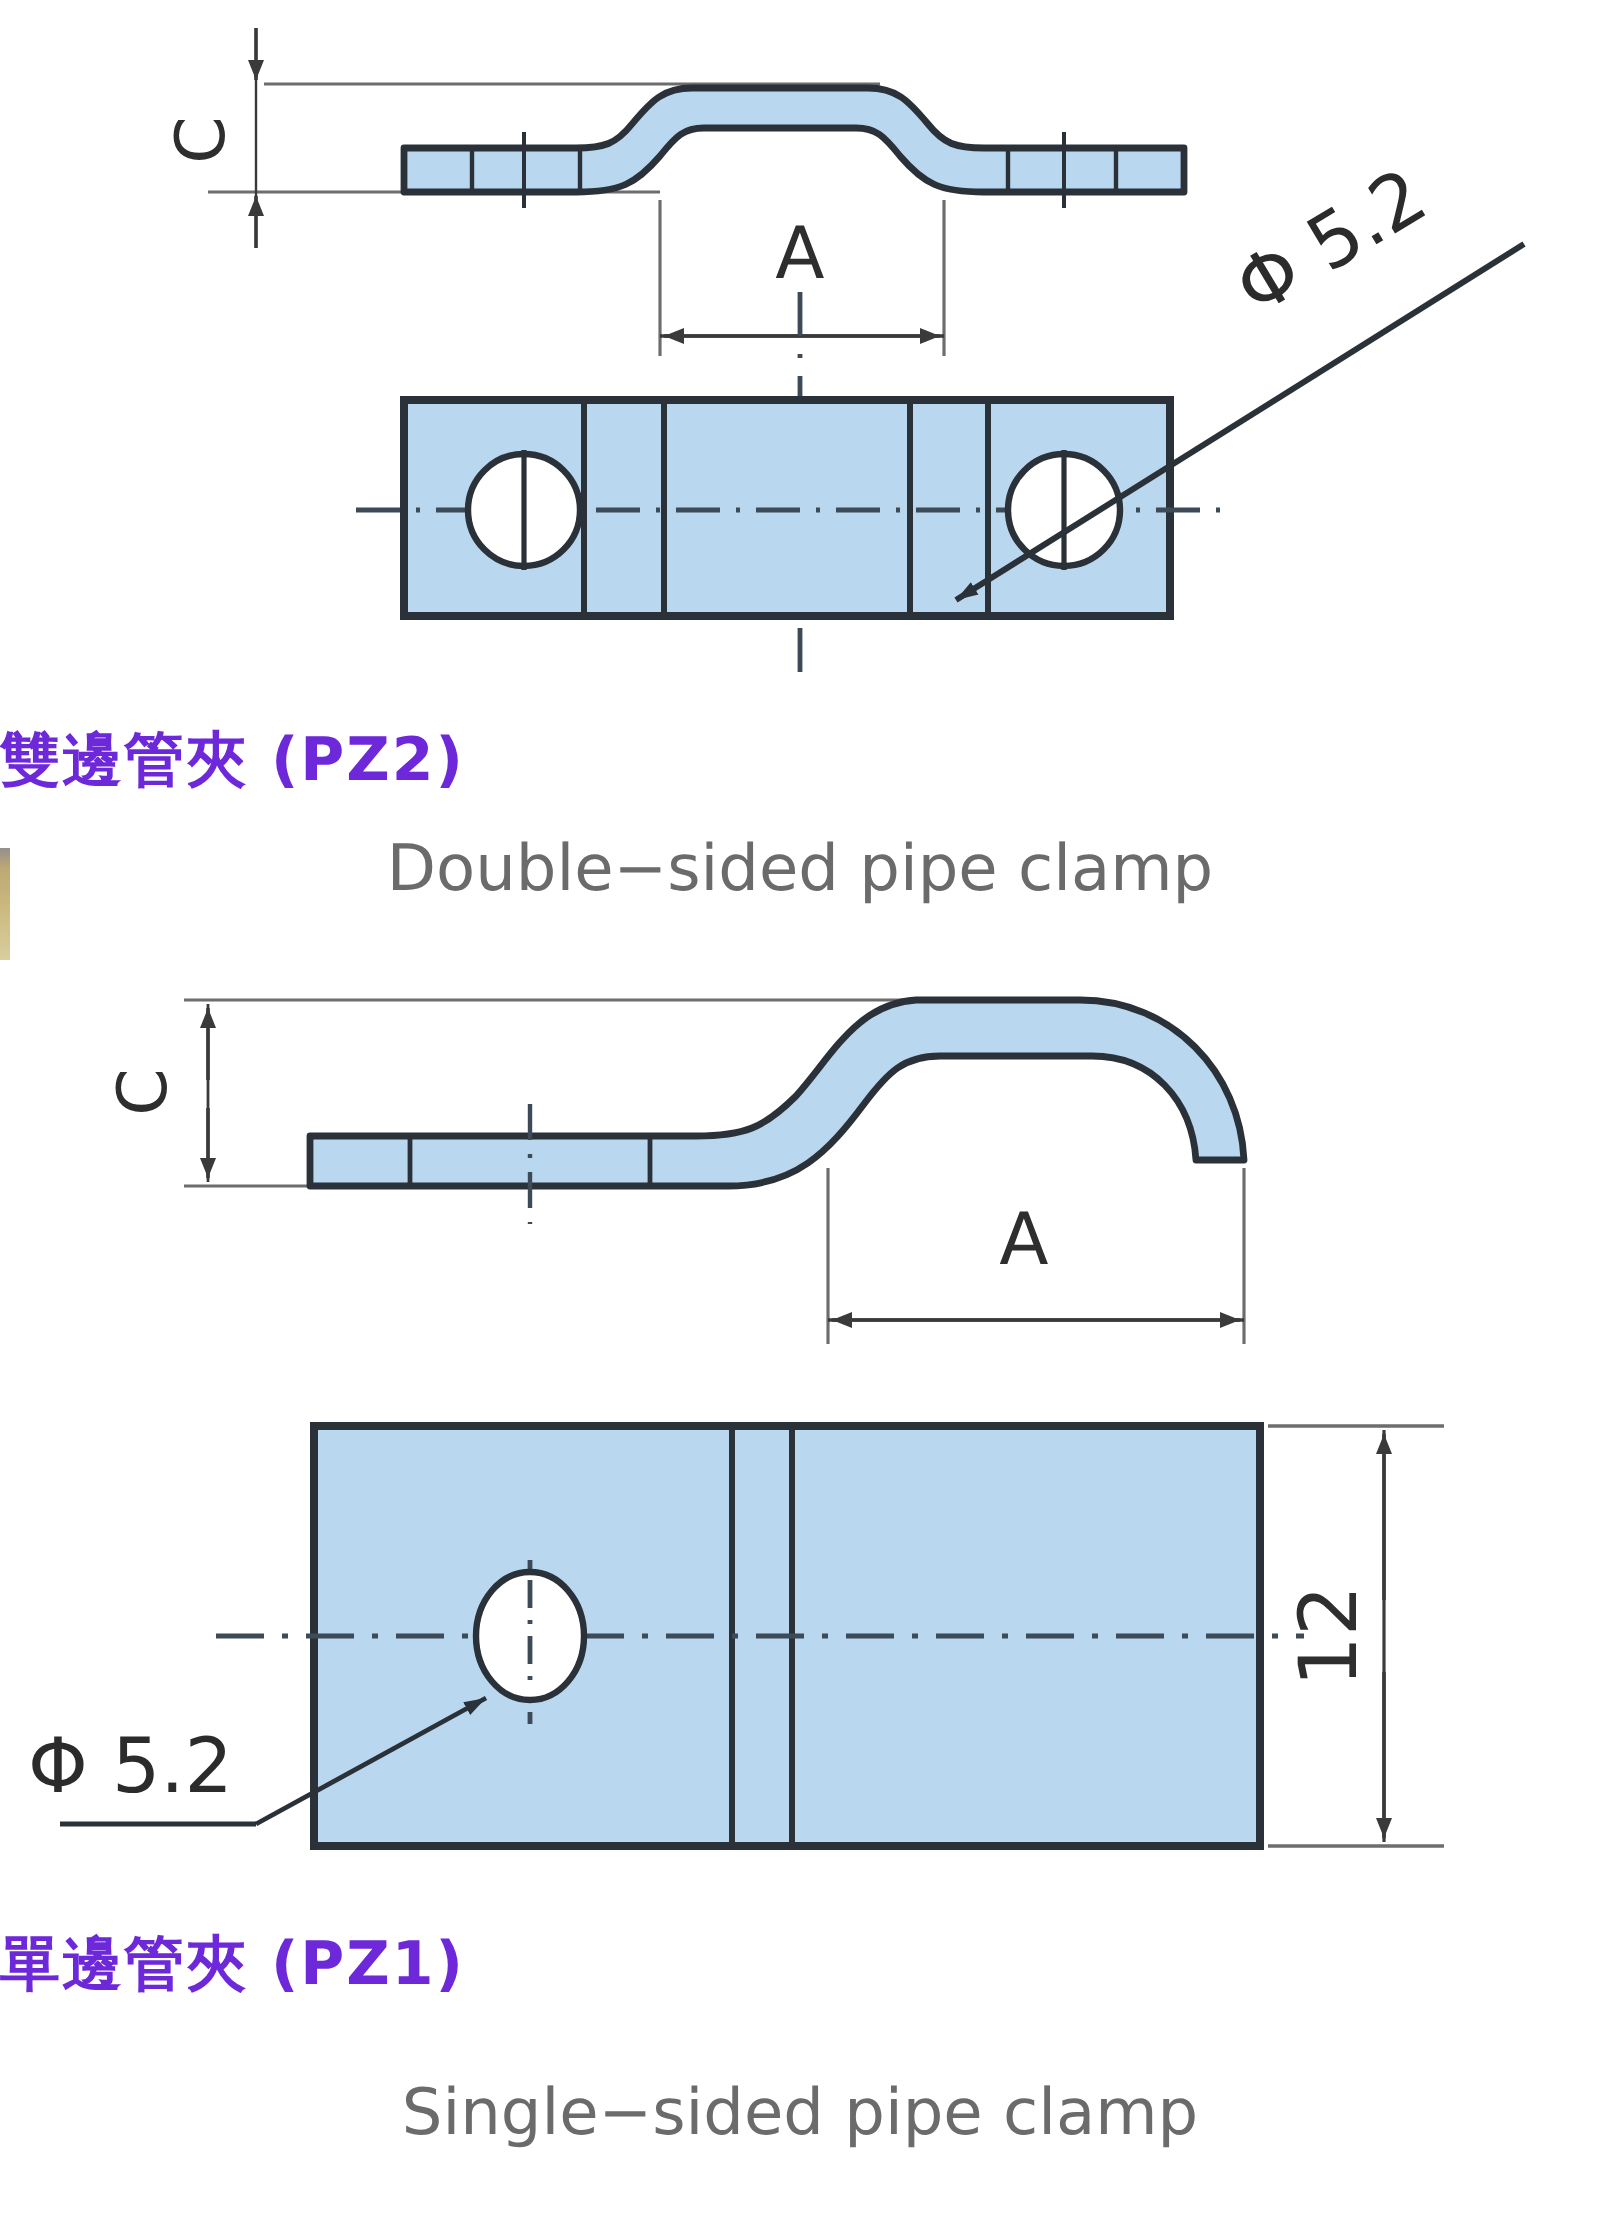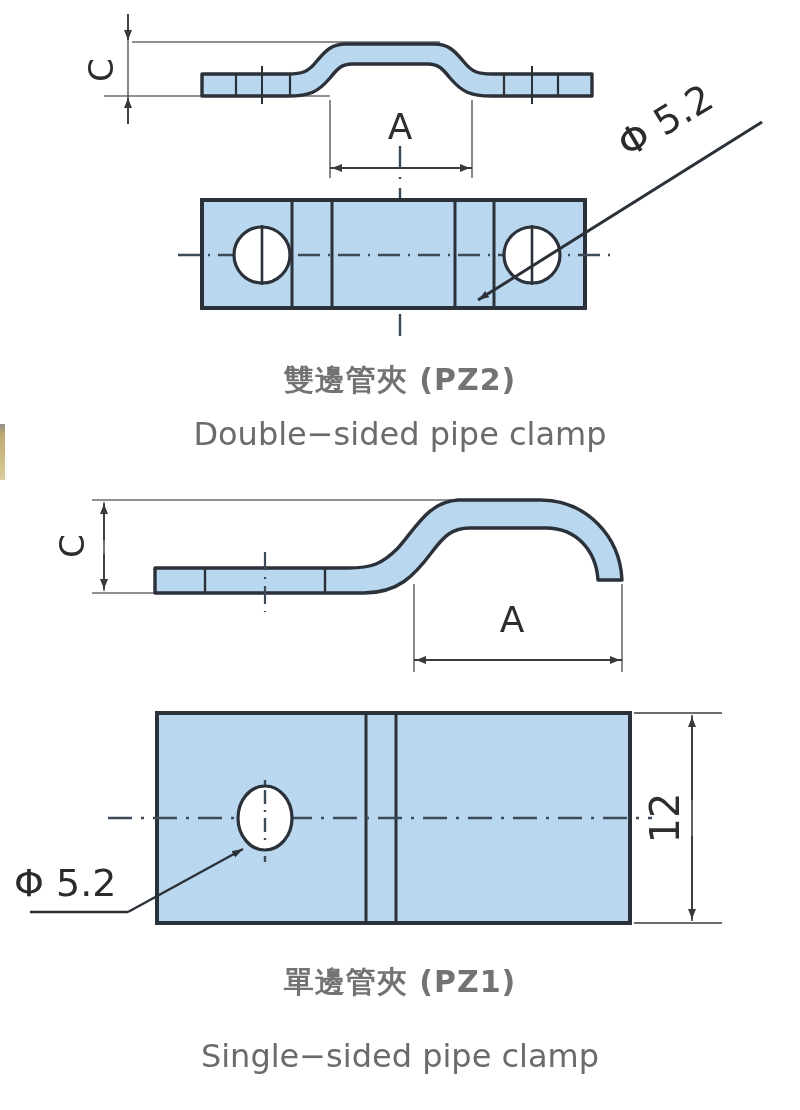--- a/index.html
+++ b/index.html
@@ -24,25 +24,25 @@
   svg.drawing {
     position: absolute;
     left: 0; top: 0;
     width: 800px;
     height: 1110px;
     display: block;
   }
   .cap-zh {
     position: absolute;
     width: 800px;
-    text-align: center;
+    text-align: left;
     font-family: "DejaVu Sans", sans-serif;
     font-size: 30px;
     font-weight: 600;
-    color: #737373;
+    color: #6d28d9;
     letter-spacing: 1px;
     white-space: nowrap;
   }
   .cap-en {
     position: absolute;
     width: 800px;
     text-align: center;
     font-family: "DejaVu Sans", sans-serif;
     font-size: 32px;
     font-weight: 400;

